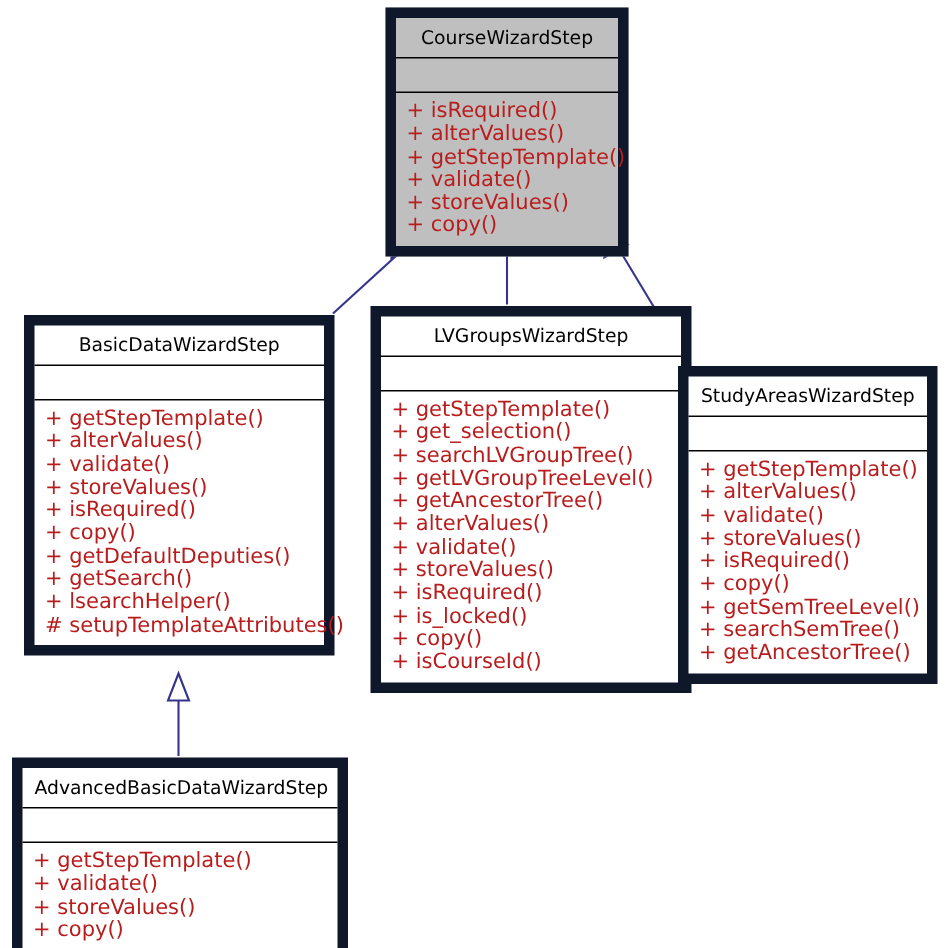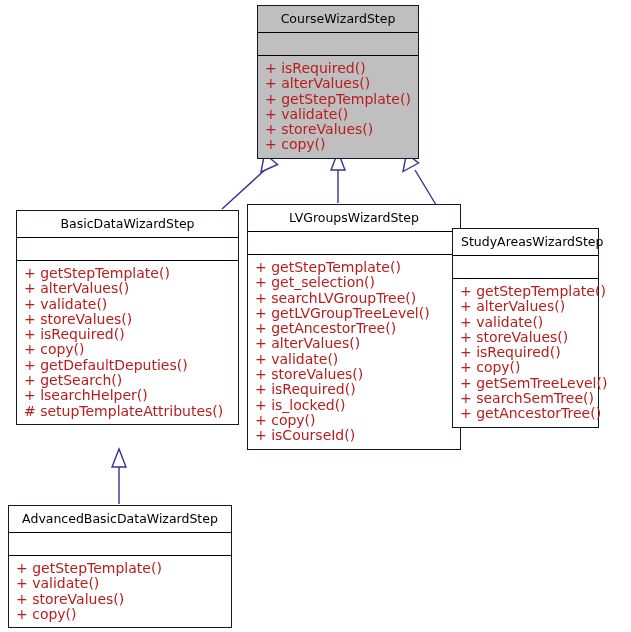--- a/index.html
+++ b/index.html
@@ -25,21 +25,21 @@
     position: absolute;
     left: 0;
     top: 0;
     width: 631px;
     height: 632px;
     pointer-events: none;
   }
   .node {
     position: absolute;
     box-sizing: border-box;
-    border: 1px solid #0f172a;
+    border: 7px solid #0f172a;
     background: #ffffff;
     z-index: 2;
   }
   .node.base {
     background: #bfbfbf;
   }
   .node-title {
     text-align: center;
     font-size: 12.5px;
     line-height: 14px;
@@ -105,21 +105,21 @@
     <div class="ops-compartment">
       <div class="op">+ isRequired()</div>
       <div class="op">+ alterValues()</div>
       <div class="op">+ getStepTemplate()</div>
       <div class="op">+ validate()</div>
       <div class="op">+ storeValues()</div>
       <div class="op">+ copy()</div>
     </div>
   </div>
 
-  <div class="node" style="left:16px; top:210px; width:223px;">
+  <div class="node" style="left:16px; top:210px; width:207px;">
     <div class="node-title">BasicDataWizardStep</div>
     <div class="divider"></div>
     <div class="attr-compartment"></div>
     <div class="divider"></div>
     <div class="ops-compartment">
       <div class="op">+ getStepTemplate()</div>
       <div class="op">+ alterValues()</div>
       <div class="op">+ validate()</div>
       <div class="op">+ storeValues()</div>
       <div class="op">+ isRequired()</div>
@@ -145,21 +145,21 @@
       <div class="op">+ alterValues()</div>
       <div class="op">+ validate()</div>
       <div class="op">+ storeValues()</div>
       <div class="op">+ isRequired()</div>
       <div class="op">+ is_locked()</div>
       <div class="op">+ copy()</div>
       <div class="op">+ isCourseId()</div>
     </div>
   </div>
 
-  <div class="node" style="left:452px; top:228px; width:147px;">
+  <div class="node" style="left:452px; top:244px; width:173px;">
     <div class="node-title">StudyAreasWizardStep</div>
     <div class="divider"></div>
     <div class="attr-compartment"></div>
     <div class="divider"></div>
     <div class="ops-compartment">
       <div class="op">+ getStepTemplate()</div>
       <div class="op">+ alterValues()</div>
       <div class="op">+ validate()</div>
       <div class="op">+ storeValues()</div>
       <div class="op">+ isRequired()</div>

